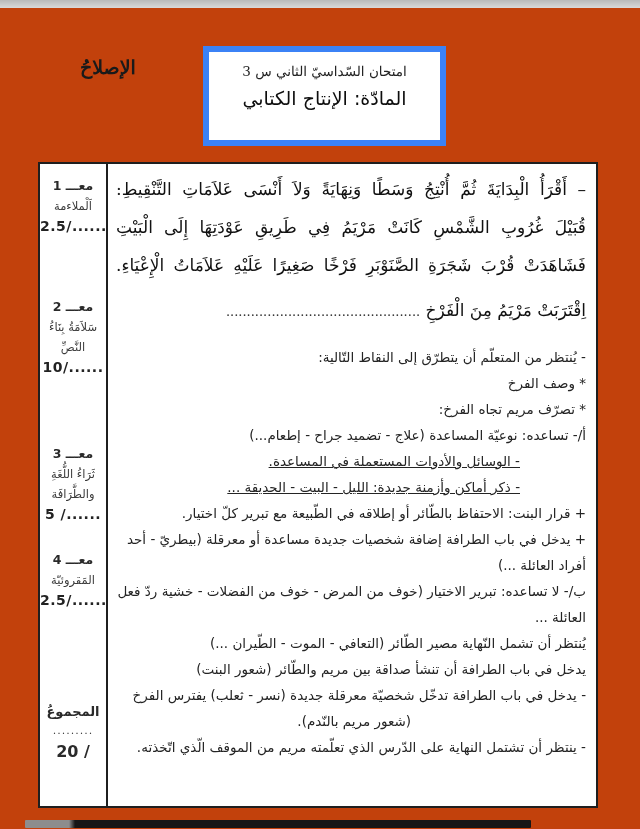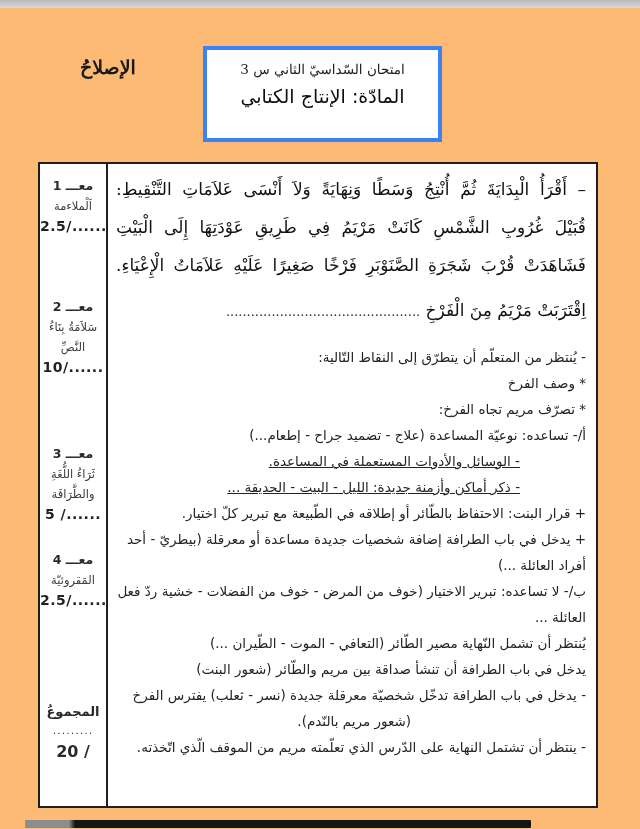--- a/index.html
+++ b/index.html
@@ -1,33 +1,33 @@
 <!DOCTYPE html>
 <html lang="ar"><head>
 <meta charset="utf-8">
 <style>
   html,body{margin:0;padding:0;}
   body{
     width:640px;height:829px;background:#ffffff;overflow:hidden;
     font-family:"DejaVu Sans","Liberation Sans",sans-serif;
     -webkit-font-smoothing:antialiased;
   }
-  .page{position:relative;width:640px;height:829px;background:#fdba74;color:#1a1a1a;}
+  .page{position:relative;width:640px;height:829px;background:#c2410c;color:#1a1a1a;}
 
   
   .top-strip{position:absolute;top:0;left:0;width:640px;height:8px;
     background:linear-gradient(to bottom,#b9b9b9,#d9d9d9);}
   .bottom-bar{position:absolute;top:820px;left:25px;width:506px;height:8px;border-radius:1px;
     background:linear-gradient(to right,#8d8d8d 0,#8d8d8d 44px,#161616 50px,#161616 100%);}
 
   
   .correction{position:absolute;top:56px;left:80px;font-size:19px;font-weight:bold;
     font-family:"DejaVu Serif","Liberation Serif",serif;direction:rtl;}
   .exam-box{position:absolute;top:46px;left:203px;width:231px;height:88px;
-    border:4px solid #3b82f6;background:#fff;direction:rtl;text-align:center;}
+    border:6px solid #3b82f6;background:#fff;direction:rtl;text-align:center;}
   .exam-line1{margin-top:11px;font-size:13.5px;color:#222;
     font-family:"DejaVu Serif","Liberation Serif",serif;}
   .exam-line2{margin-top:8px;font-size:19px;font-weight:normal;color:#0d0d0d;}
 
   
   .main-table{position:absolute;top:162px;left:38px;width:560px;height:646px;
     border:2px solid #1f1f1f;background:#fff;display:flex;flex-direction:row;box-sizing:border-box;}
   .marks-col{width:68px;border-right:2px solid #1f1f1f;box-sizing:border-box;
     direction:rtl;text-align:center;flex:none;}
   .crit{color:#333;}

